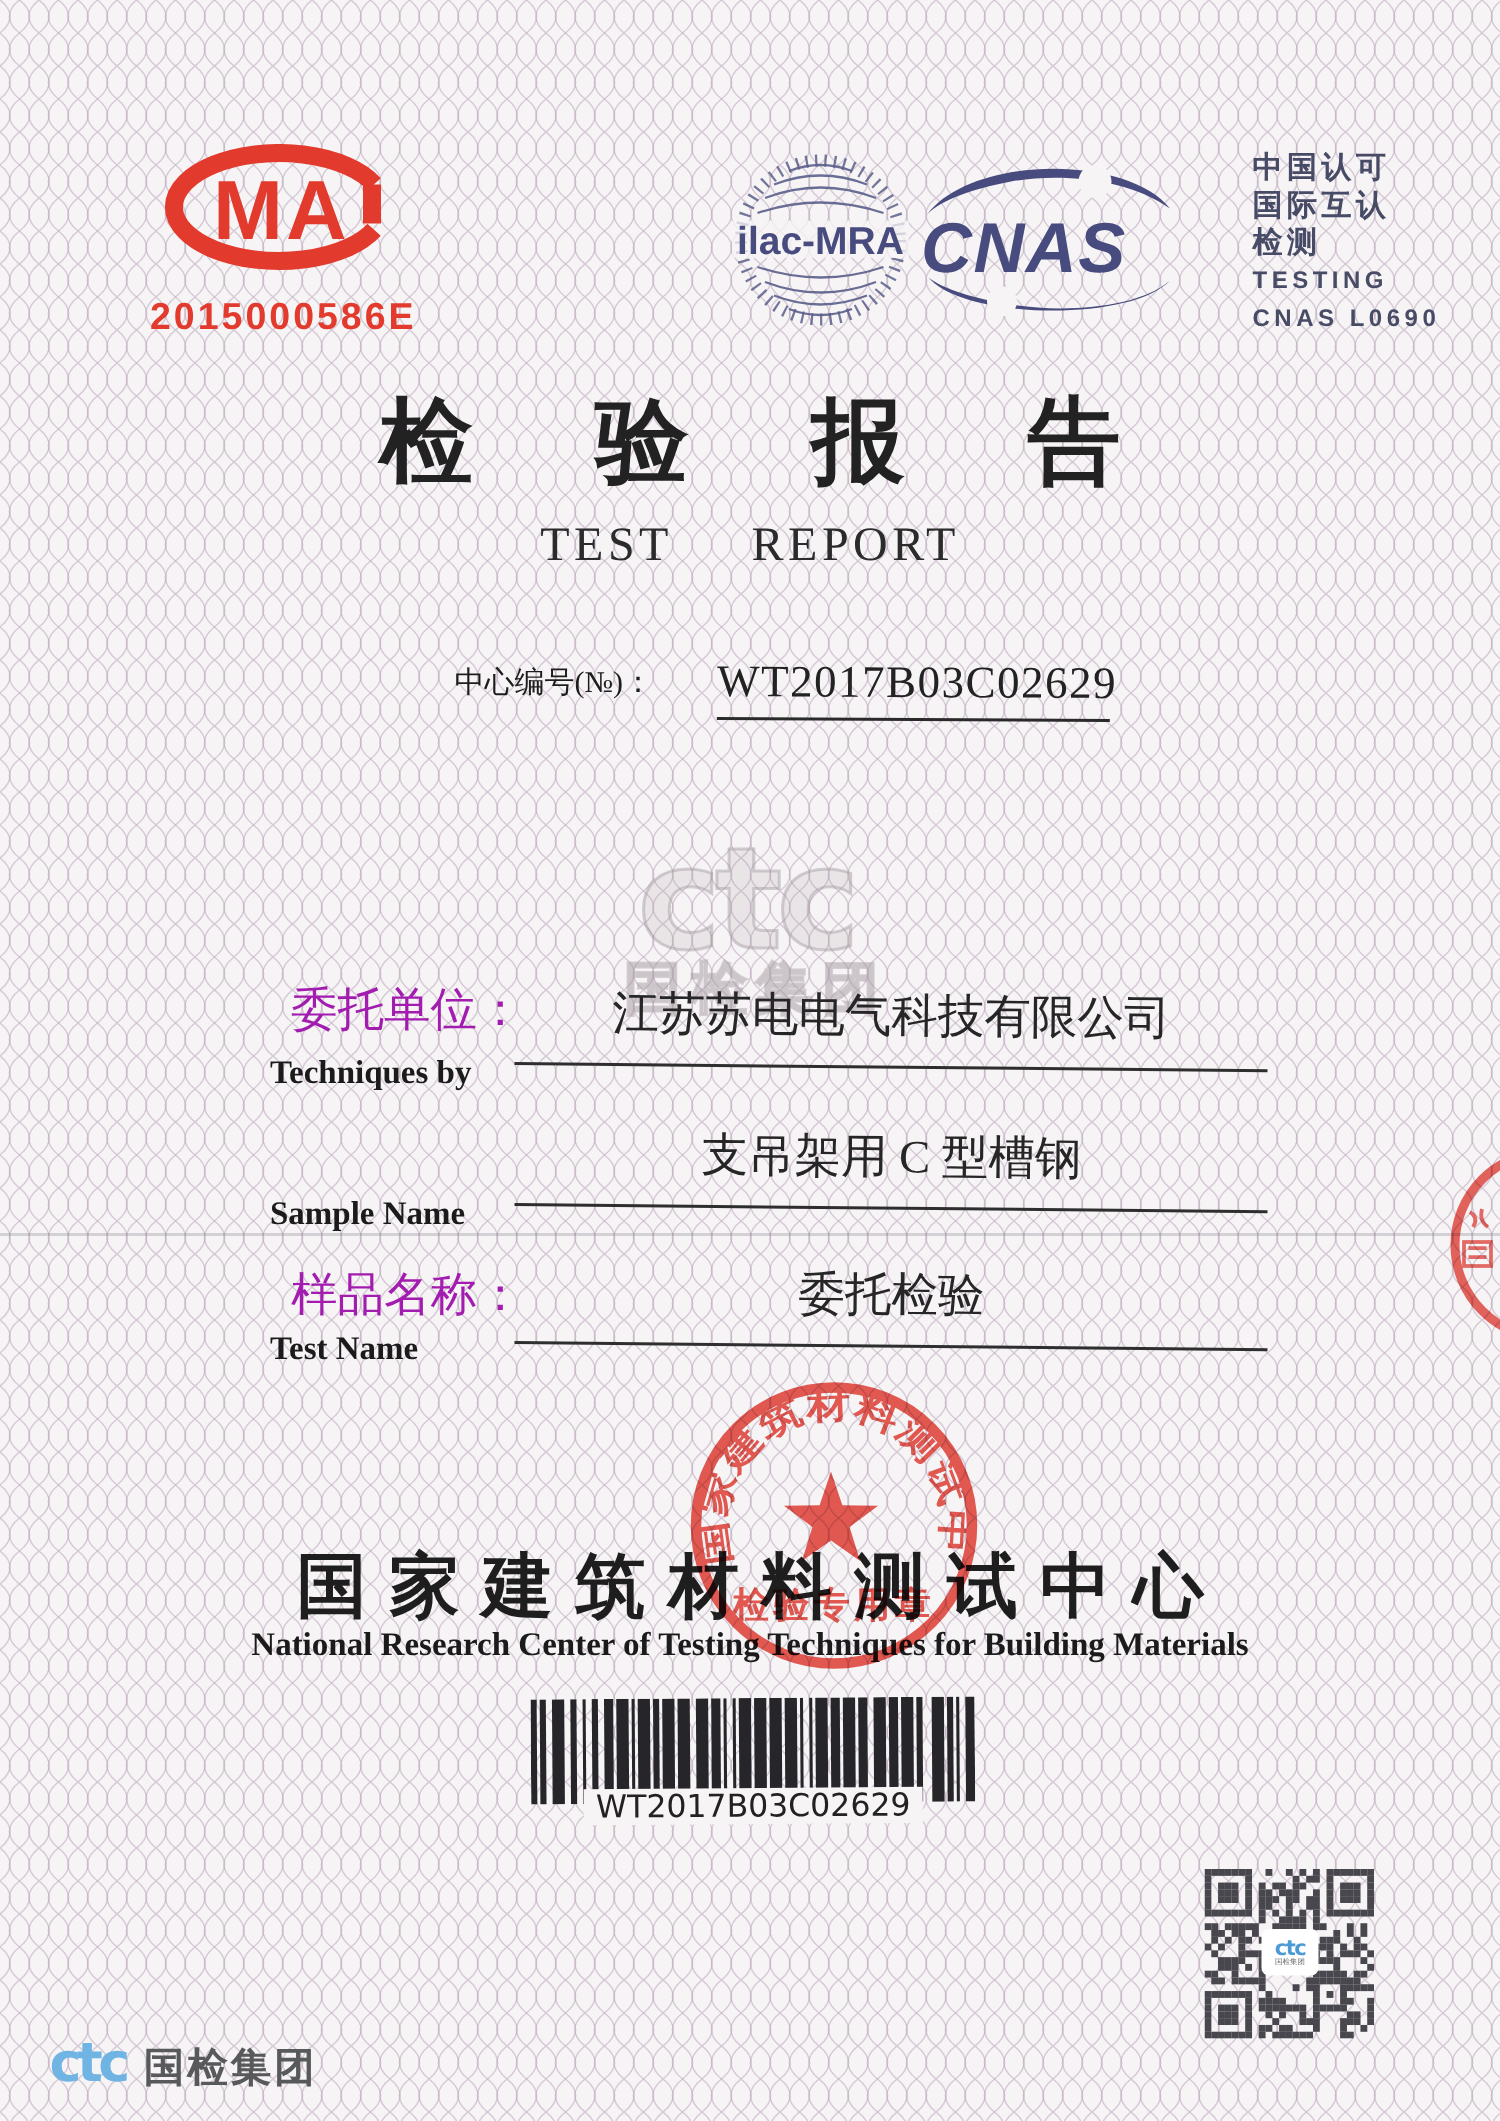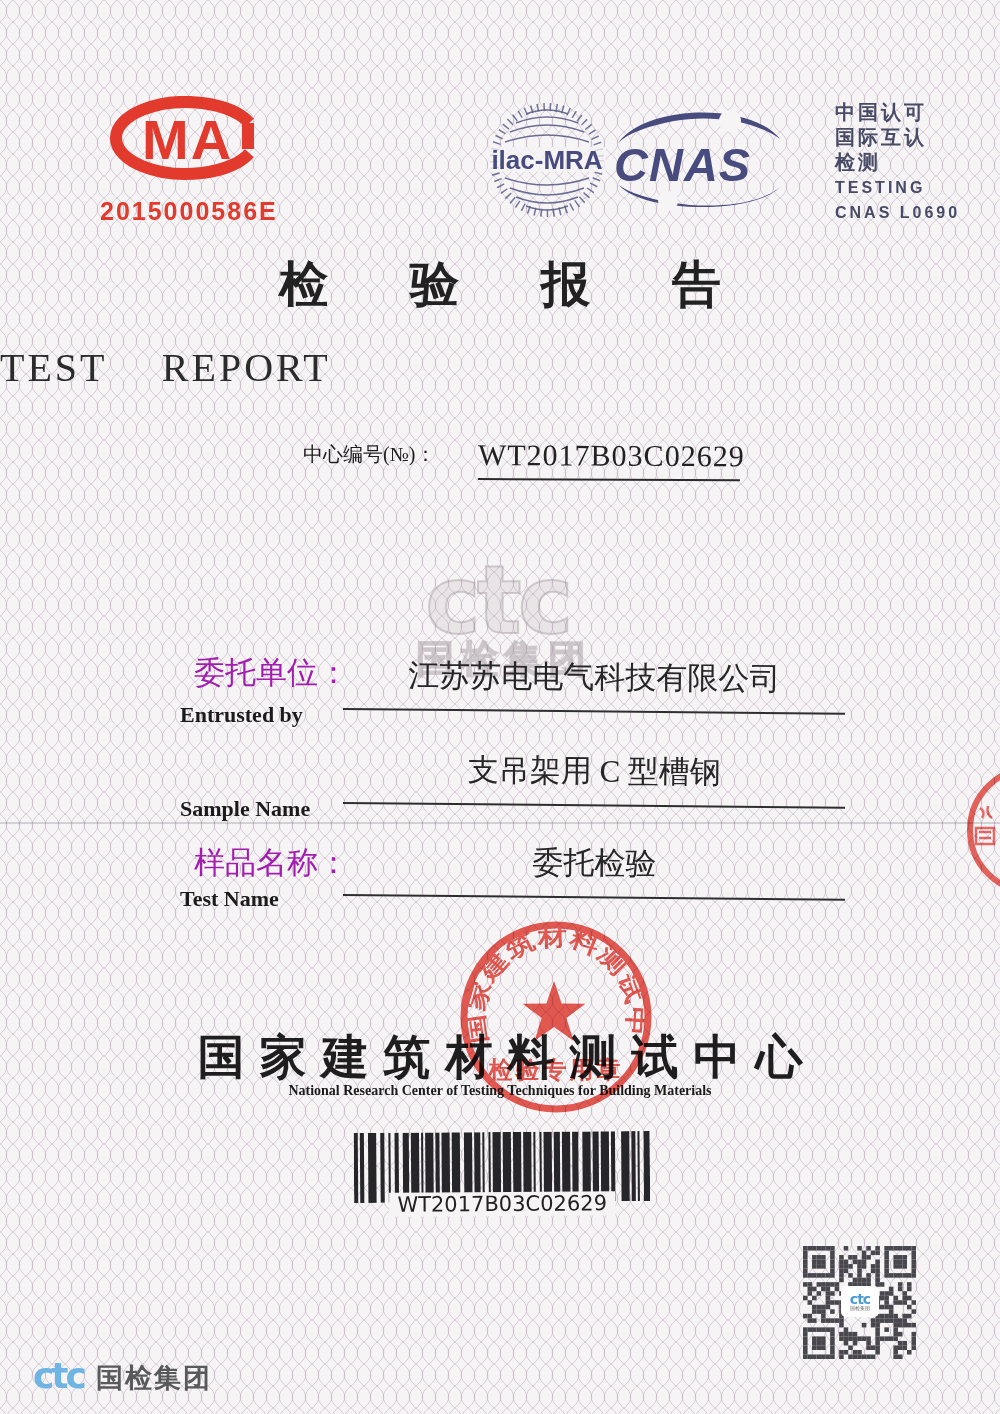--- a/index.html
+++ b/index.html
@@ -12,23 +12,23 @@
   .cma-svg{left:108px;top:96px;width:160px;height:130px;z-index:2;}
   .cma-number{left:100px;top:197px;width:176px;text-align:left;color:#e23a2d;
     font-family:"Liberation Sans","DejaVu Sans",sans-serif;font-weight:bold;font-size:25px;letter-spacing:2px;z-index:2;}
   .ilac-svg{left:486px;top:97px;width:122px;height:126px;z-index:2;}
   .cnas-svg{left:612px;top:101px;width:176px;height:113px;z-index:2;}
   .accr-text{left:795px;top:100px;width:190px;z-index:2;color:#474b66;margin-left:40px;}
   .accr-zh{font-size:20px;font-weight:bold;letter-spacing:3px;line-height:25px;height:25px;}
   .accr-en{font-family:"Liberation Sans","DejaVu Sans",sans-serif;font-size:16px;font-weight:bold;letter-spacing:3px;line-height:25px;height:25px;}
 
   
-  .title-zh{left:0;right:0;top:252px;text-align:center;font-size:49px;font-weight:700;color:#222;
+  .title-zh{left:0;right:0;top:252px;text-align:center;font-size:62px;font-weight:700;color:#222;
     letter-spacing:82px;text-indent:82px;z-index:2;}
-  .title-en{left:0;right:0;top:344px;text-align:left;font-size:40px;color:#2b2b2b;
+  .title-en{left:0;right:0;top:344px;text-align:center;font-size:32px;color:#2b2b2b;
     letter-spacing:3px;word-spacing:42px;z-index:2;}
 
   
   .repno-label{left:303px;top:441px;font-size:20px;color:#1d1d1d;z-index:2;}
   .repno-value{left:478px;top:438px;width:262px;height:40px;text-align:center;font-size:30px;color:#222;
     letter-spacing:1px;border-bottom:2px solid #2a2a2a;transform:rotate(0.3deg);transform-origin:left center;z-index:2;}
 
   
   .wm-ctc{left:425px;top:546px;font-family:"DejaVu Sans",sans-serif;font-weight:bold;font-size:94px;
     letter-spacing:-4px;color:rgba(170,160,168,0.18);-webkit-text-stroke:2px rgba(162,152,160,0.45);z-index:1;}
@@ -46,21 +46,21 @@
 
   .scan-seam{left:0;top:822px;width:1000px;height:2px;background:rgba(120,120,128,0.28);z-index:1;}
 
   
   .stamp-svg{left:446px;top:912px;width:222px;height:212px;z-index:4;mix-blend-mode:multiply;}
   .edge-stamp-svg{right:0;top:772px;width:52px;height:124px;z-index:4;mix-blend-mode:multiply;}
 
   
   .org-zh{left:0;right:0;top:1026px;text-align:center;font-size:47px;font-weight:600;color:#1e1e1e;
     letter-spacing:15px;text-indent:15px;z-index:2;}
-  .org-en{left:0;right:0;top:1083px;text-align:center;font-size:14px;font-weight:bold;color:#1b1b1b;z-index:2;}
+  .org-en{left:0;right:0;top:1083px;text-align:center;font-size:22px;font-weight:bold;color:#1b1b1b;z-index:2;}
 
   
   .barcode-wrap{left:354px;top:1132px;width:296px;height:96px;transform:rotate(-0.4deg);z-index:2;}
   .barcode-wrap svg{position:absolute;left:0;top:0;}
   .barcode-text{position:absolute;left:0;right:0;top:60px;text-align:center;
     font-family:"DejaVu Sans","Liberation Sans",sans-serif;font-size:21px;color:#222;}
   .barcode-text span{background:#f7f4f6;padding:0 8px;}
 
   
   .qr-wrap{left:803px;top:1246px;width:113px;height:113px;z-index:2;}
@@ -138,21 +138,21 @@
   <div class="abs title-zh">检验报告</div>
   <div class="abs title-en">TEST REPORT</div>
 
   <div class="abs repno-label">中心编号(№)：</div>
   <div class="abs repno-value">WT2017B03C02629</div>
 
   <div class="abs wm-ctc">ctc</div>
   <div class="abs wm-name">国检集团</div>
 
   <div class="abs f-zh f1-zh">委托单位：</div>
-  <div class="abs f-en f1-en">Entrusted by</div>
+  <div class="abs f-en f1-en">Techniques by</div>
   <div class="abs f-line f1-line">江苏苏电电气科技有限公司</div>
 
   <div class="abs f-en f2-en">Sample Name</div>
   <div class="abs f-line f2-line">支吊架用 C 型槽钢</div>
 
   <div class="abs f-zh f3-zh">样品名称：</div>
   <div class="abs f-en f3-en">Test Name</div>
   <div class="abs f-line f3-line">委托检验</div>
 
   <div class="abs scan-seam"></div>

